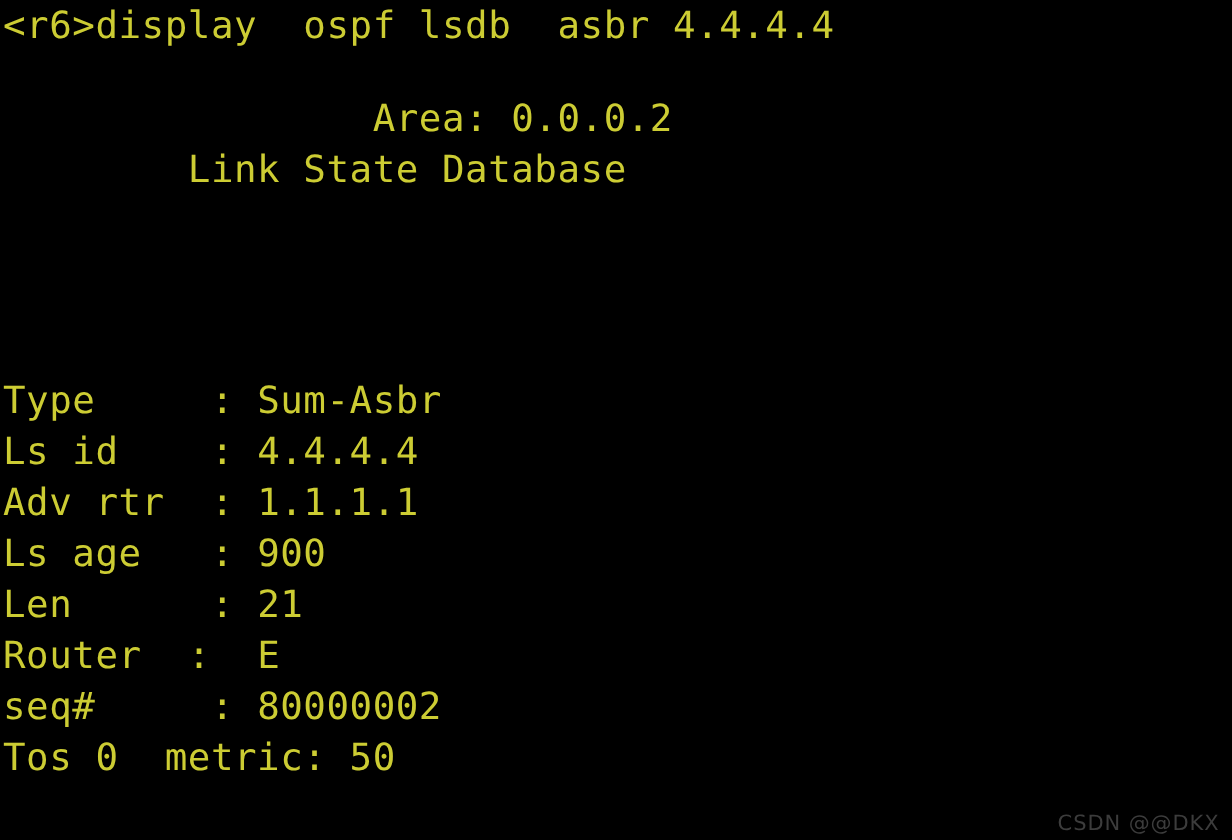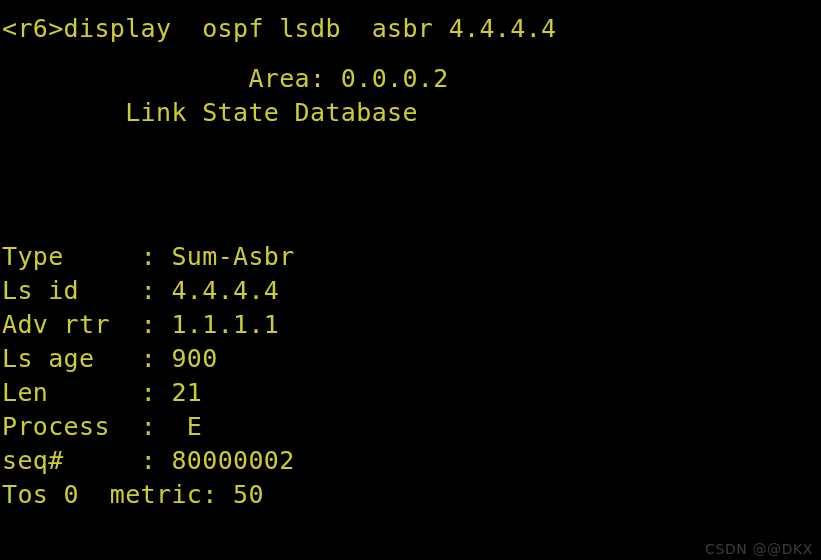--- a/index.html
+++ b/index.html
@@ -28,35 +28,35 @@
     margin: 0;
     padding: 0;
     height: 34px;
     color: #cccc33;
   }
 
   
   #prompt-line {
     position: absolute;
     left: 2px;
-    top: 12px;
+    top: 0px;
   }
 
   
   #header-block {
     position: absolute;
     left: 2px;
     top: 62px;
   }
 
   
   #lsa-block {
     position: absolute;
     left: 2px;
-    top: 240px;
+    top: 250px;
   }
 
   .lsa-row {
     white-space: pre;
     height: 34px;
     color: #cccc33;
   }
 
   .lsa-key,
   .lsa-sep,
@@ -97,21 +97,21 @@
     <div class="lsa-row"><span class="lsa-key">Type     </span><span class="lsa-sep">: </span><span class="lsa-val">Sum-Asbr</span></div>
 
     <div class="lsa-row"><span class="lsa-key">Ls id    </span><span class="lsa-sep">: </span><span class="lsa-val">4.4.4.4</span></div>
 
     <div class="lsa-row"><span class="lsa-key">Adv rtr  </span><span class="lsa-sep">: </span><span class="lsa-val">1.1.1.1</span></div>
 
     <div class="lsa-row"><span class="lsa-key">Ls age   </span><span class="lsa-sep">: </span><span class="lsa-val">900</span></div>
 
     <div class="lsa-row"><span class="lsa-key">Len      </span><span class="lsa-sep">: </span><span class="lsa-val">21</span></div>
 
-    <div class="lsa-row"><span class="lsa-key">Process  </span><span class="lsa-sep">: </span><span class="lsa-val"> E</span></div>
+    <div class="lsa-row"><span class="lsa-key">Router  </span><span class="lsa-sep">: </span><span class="lsa-val"> E</span></div>
 
     <div class="lsa-row"><span class="lsa-key">seq#     </span><span class="lsa-sep">: </span><span class="lsa-val">80000002</span></div>
 
 
     <div class="lsa-row"><span class="lsa-key">Tos 0  metric</span><span class="lsa-sep">: </span><span class="lsa-val">50</span></div>
 
   </div>
 
   <div id="watermark">CSDN @@DKX</div>
 

